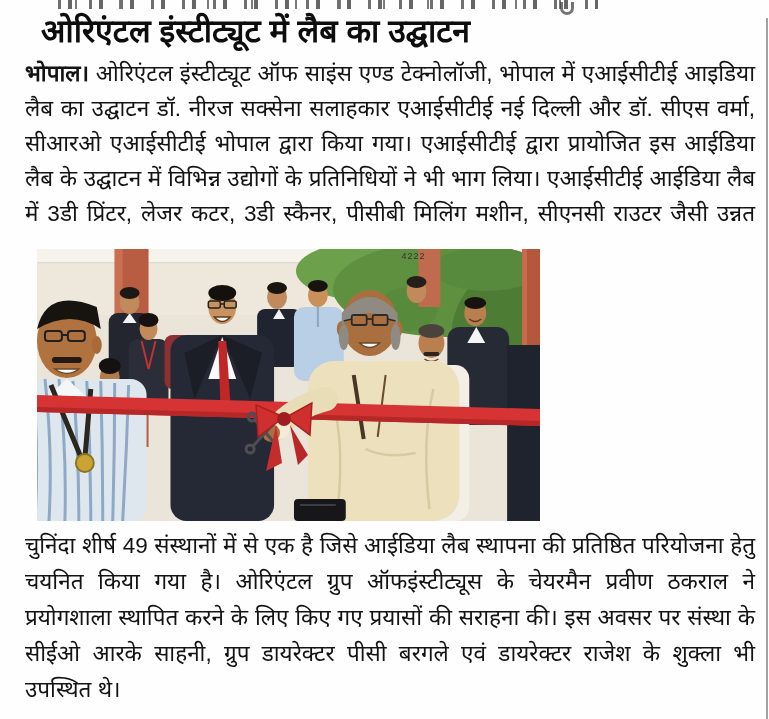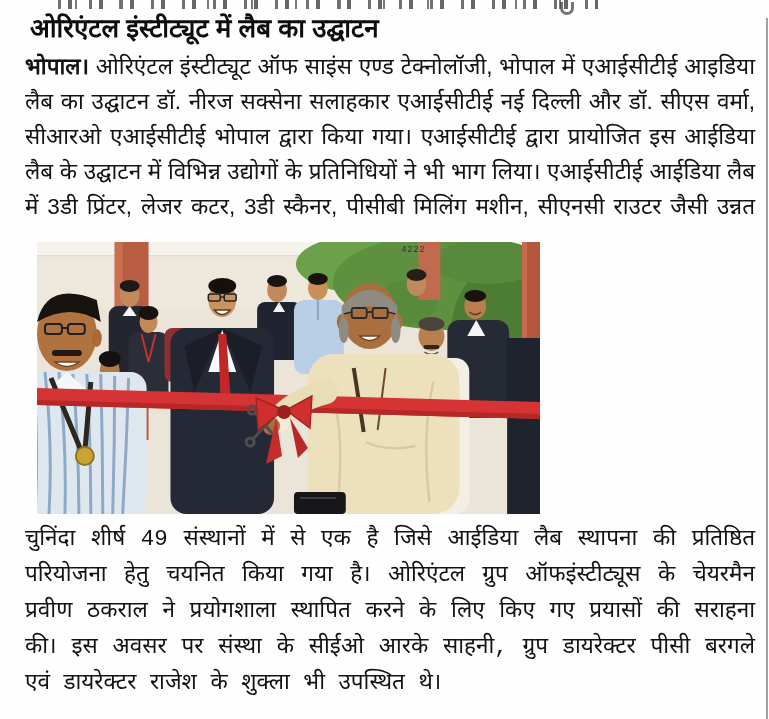--- a/index.html
+++ b/index.html
@@ -23,22 +23,22 @@
   .top-crop-tail{
     position:absolute;top:2px;left:560px;width:14px;height:13px;
     border-radius:0 0 8px 8px;border:3px solid #3a3a3a;border-top:none;
     box-sizing:border-box;opacity:.7;
   }
   .divider-v{
     position:absolute;top:18px;right:1px;width:2px;height:701px;
     background:#a2a2a2;
   }
   .headline{
-    margin:13px 20px 4px 30px;
-    font-size:26px;line-height:1.18;font-weight:700;color:#0d0d0d;
+    margin:13px 20px 4px 41px;
+    font-size:32px;line-height:1.18;font-weight:700;color:#0d0d0d;
   }
   .content{margin:0 14px 0 25px;}
   .para{font-size:22.5px;color:#131313;}
   .para-top{
     margin:5px 0 14px;line-height:35px;
     text-align:justify;text-align-last:justify;
   }
   .dateline{font-weight:700;}
   .middle{display:flex;align-items:center;text-decoration:underline;}
   .photo{
@@ -47,21 +47,20 @@
     background:#eae4d9;
   }
   .photo svg{display:block;width:100%;height:100%;}
   .para-side{
     flex:1;margin:2px 0 0;line-height:32.5px;
     text-align:justify;text-align-last:justify;
   }
   .para-bottom{
     margin:7px 0 4px;line-height:36px;
     text-align:justify;
-    font-family:Liberation Mono, monospace;
   }
 </style>
 </head>
 <body>
 
 <div class="page">
 
   <div class="top-crop"></div>
   <div class="top-crop-tail"></div>
   <div class="divider-v"></div>

